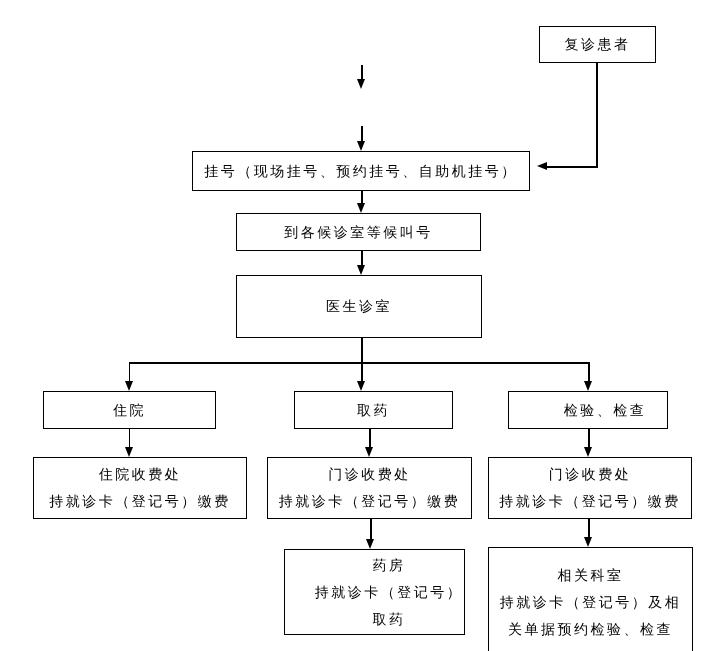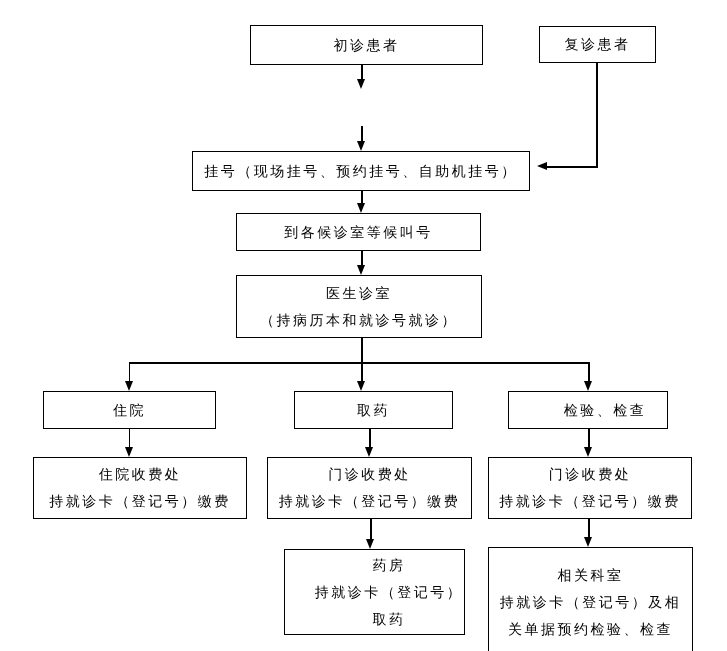--- a/index.html
+++ b/index.html
@@ -41,40 +41,36 @@
     border-top:4.5px solid transparent;
     border-bottom:4.5px solid transparent;
     border-right:10px solid #000000;
   }
 </style>
 </head>
 <body>
 
 <div id="canvas">
 
-  <div class="node" style="left:250px;top:25px;width:233px;height:40px;">
-    <div class="nline">初诊患者</div>
-  </div>
 
   <div class="node" style="left:539px;top:26px;width:117px;height:37px;align-items:center;">
     <div class="nline">复诊患者</div>
   </div>
 
 
   <div class="node" style="left:192px;top:151px;width:338px;height:40px;">
     <div class="nline">挂号（现场挂号、预约挂号、自助机挂号）</div>
   </div>
 
   <div class="node" style="left:236px;top:213px;width:245px;height:38px;">
     <div class="nline">到各候诊室等候叫号</div>
   </div>
 
   <div class="node" style="left:236px;top:275px;width:246px;height:63px;">
     <div class="nline">医生诊室</div>
-    <div class="nline">（持病历本和就诊号就诊）</div>
   </div>
 
   <div class="node" style="left:43px;top:391px;width:173px;height:38px;">
     <div class="nline">住院</div>
   </div>
 
   <div class="node" style="left:294px;top:391px;width:159px;height:38px;">
     <div class="nline">取药</div>
   </div>
 

